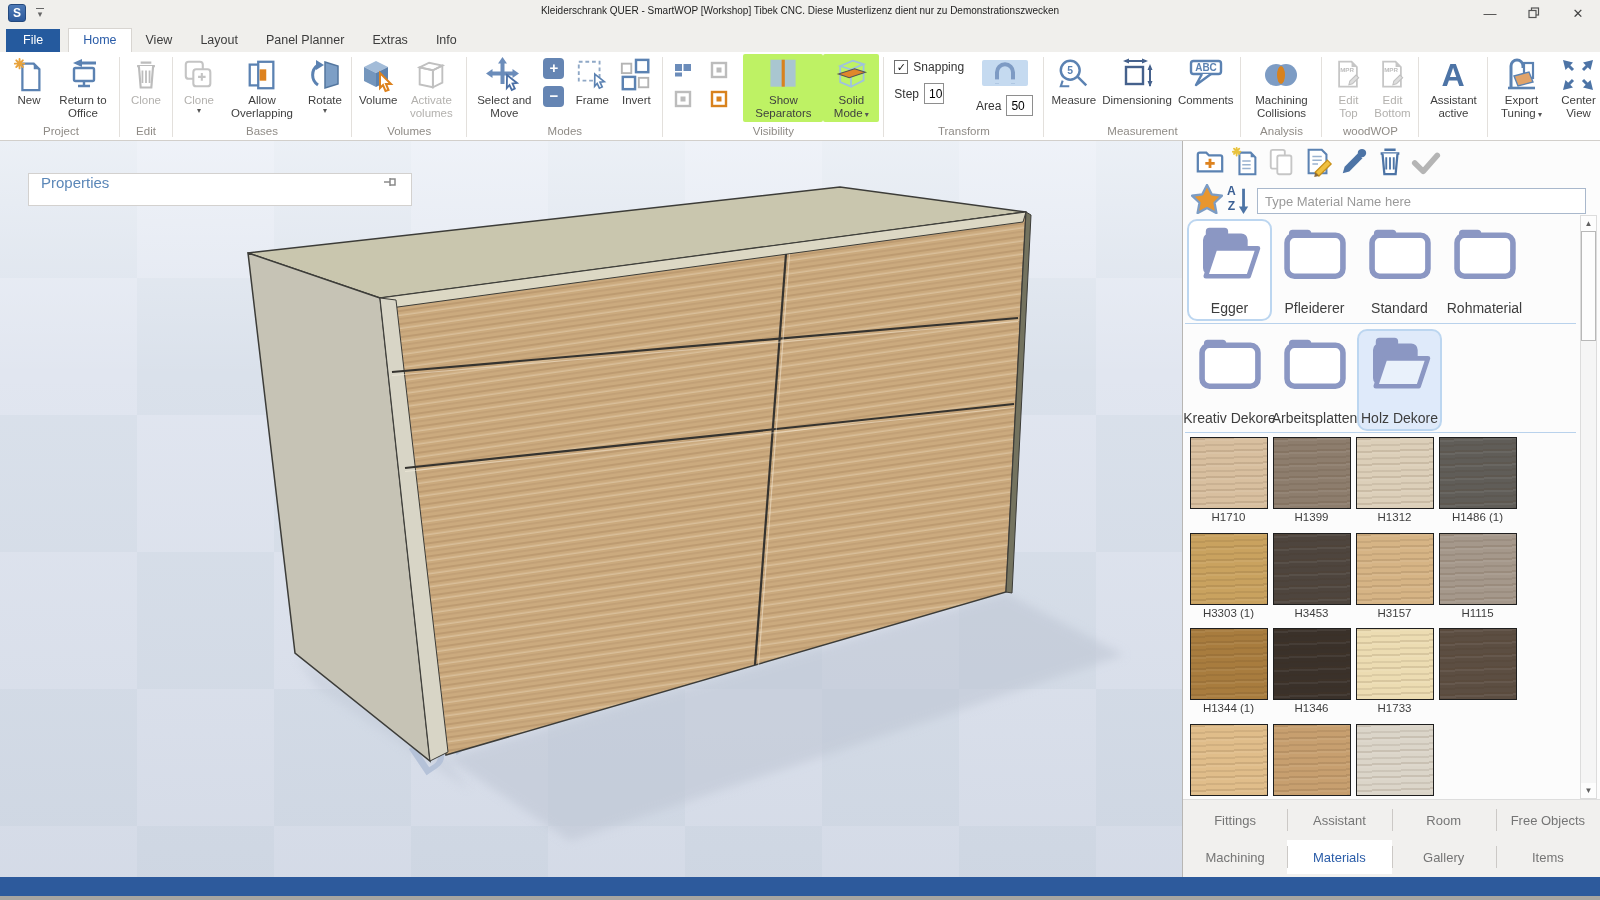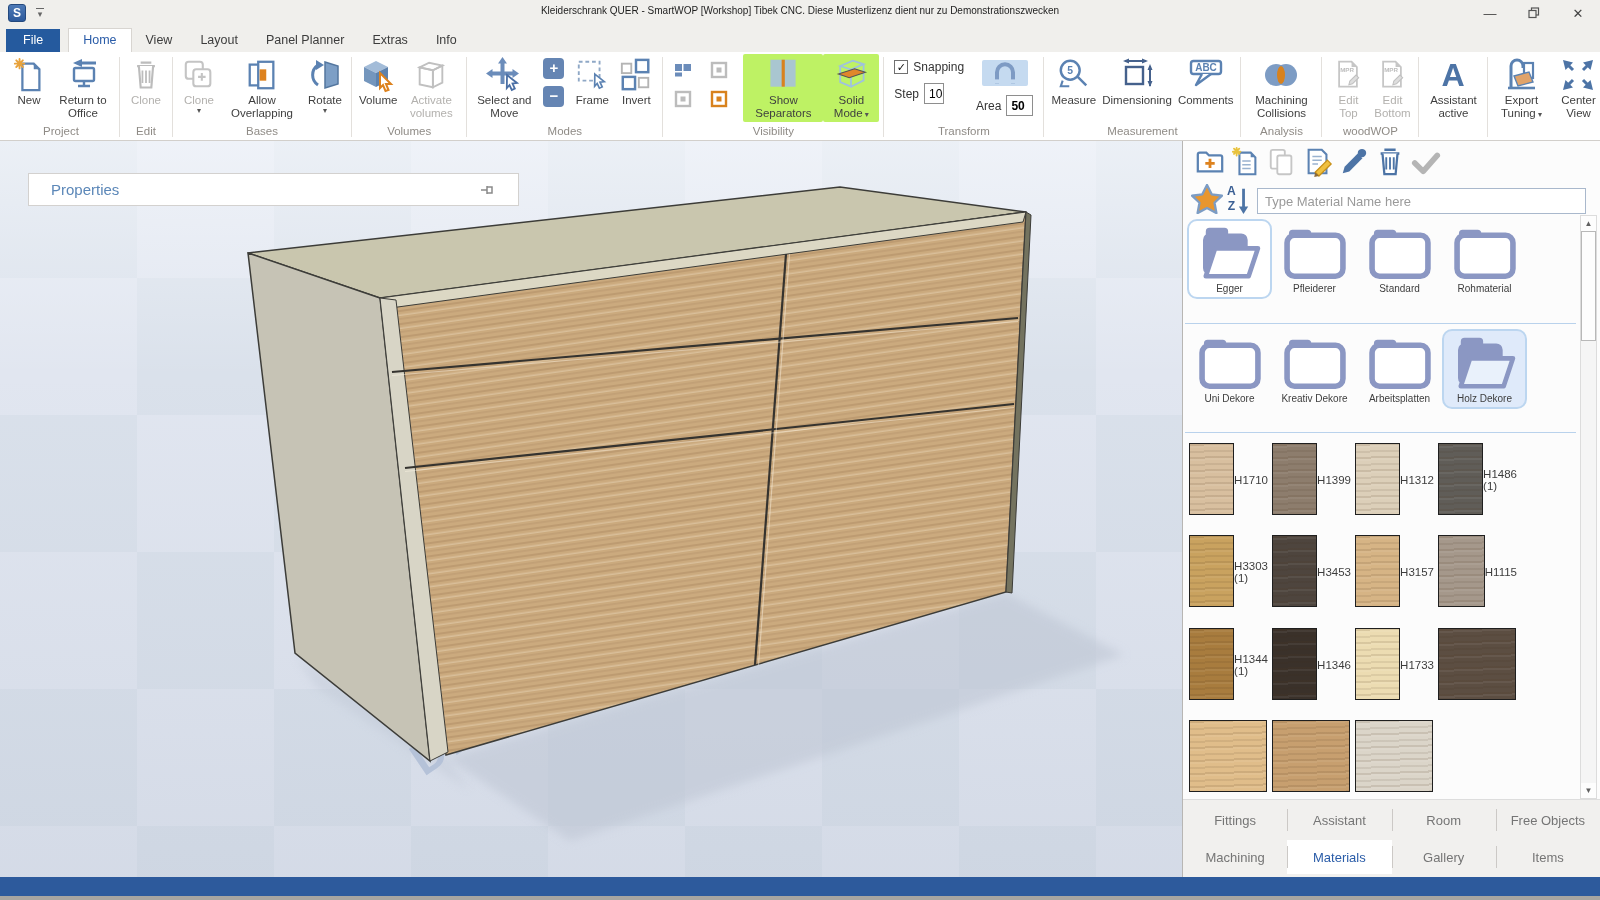--- a/index.html
+++ b/index.html
@@ -41,38 +41,38 @@
   .cb{width:14px;height:14px;border:1px solid #707070;background:#fff;font-size:11px;line-height:12px;text-align:center;color:#111}
   .numbox{width:20px;height:21px;border:1px solid #8e8e8e;font-size:12px;padding-left:4px;font-family:"Liberation Sans",sans-serif}
   .magbtn{width:46px;height:26px;background:#c5daf0;border-radius:2px;display:flex;align-items:center;justify-content:center;align-self:center}
 
   
   .main{flex:1;display:flex;min-height:0}
   .canvas{flex:1;position:relative;overflow:hidden}
   .floor{position:absolute;inset:0;background:repeating-conic-gradient(from 0deg at 50% 50%,#e1e6f0 0% 25%,#dae1eb 25% 50%);background-size:274px 274px}
   .floor::after{content:"";position:absolute;inset:0;background:linear-gradient(180deg,rgba(250,252,255,.55) 0%,rgba(255,255,255,0) 32%,rgba(135,150,175,.14) 100%)}
   .dresser{position:absolute;inset:0;width:100%;height:100%}
-  .props{position:absolute;left:28px;top:32px;width:491px;height:33px;background:#fff;border:1px solid #d3d1cf;display:flex;align-items:center;padding:0 22px}
+  .props{position:absolute;left:28px;top:32px;width:384px;height:33px;background:#fff;border:1px solid #d3d1cf;display:flex;padding:0 12px}
   .props .ptitle{color:#5b87b8;font-size:15px;flex:1}
 
   
   .panel{width:418px;flex:none;background:#fcfcfc;border-left:1px solid #b8b6b3;position:relative;overflow:hidden}
   .ptoolbar{position:absolute;top:6px;left:12px;display:flex;gap:6px}
   .pticon{width:30px;height:30px;display:flex;align-items:center;justify-content:center}
   .searchrow{position:absolute;top:42px;left:8px;right:14px;display:flex;align-items:center}
   .searchinput{flex:1;height:26px;border:1px solid #a9b8cc;font-size:13px;padding:0 7px;margin-left:6px;color:#555;font-family:"Liberation Sans",sans-serif}
   .searchinput::placeholder{color:#9a9a9a}
   .frow{position:absolute;left:4px;display:flex}
   .ftile{width:85px;padding:5px 0 3px;display:flex;flex-direction:column;align-items:center;border:2px solid transparent}
-  .ftile .fname{font-size:10px;color:#3d3d3d;margin-top:3px;white-space:nowrap}
+  .ftile .fname{font-size:14px;color:#3d3d3d;margin-top:20px;white-space:nowrap}
   .ftile.selopen{border-color:#bcd6f0;border-radius:10px;background:#fff}
   .ftile.selfill{border-color:#bcd6f0;border-radius:10px;background:#dfeafa}
   .fsep{position:absolute;left:2px;right:24px;height:1px;background:#b9d2ec}
   .swgrid{position:absolute;left:6px;top:296px;height:361px;overflow:hidden;display:grid;grid-template-columns:repeat(4,79px);gap:9px 4px}
-  .swcell{display:flex;flex-direction:row;align-items:center}
+  .swcell{display:flex;flex-direction:column;align-items:center}
   .chip{width:78px;height:72px;border:1.5px solid #1f1f1f}
   .grain{background-image:repeating-linear-gradient(178deg,rgba(80,55,30,.13) 0 2px,rgba(255,255,255,.06) 2px 4px,transparent 4px 7px,rgba(60,40,20,.09) 7px 9px,transparent 9px 13px)}
   .swlabel{font-size:11.5px;color:#3d3d3d;margin-top:2px}
   .vscroll{position:absolute;right:3px;top:74px;width:17px;height:584px;background:#f5f5f5;border:1px solid #dcdcdc}
   .sbtn{height:15px;display:flex;align-items:center;justify-content:center;font-size:8px;color:#606060;background:#fdfdfd}
   .sthumb{position:absolute;left:0;right:0;top:15px;height:110px;background:#fdfdfd;border:1px solid #b8b8b8}
   .sdown{position:absolute;bottom:0;left:0;right:0}
   .ptabs{position:absolute;left:0;right:0;bottom:0;height:78px;background:#f1f0ee;border-top:1px solid #ddd}
   .trow{display:flex;height:34px;margin-top:3px}
   .ttab{flex:1;display:flex;align-items:center;justify-content:center;font-size:13px;color:#757575;position:relative}
@@ -338,21 +338,21 @@
         <div class="tcol">
           <div class="magbtn">
             <svg width="32" height="24" viewBox="0 0 36 30">
                 <path d="M8 28V14a10 10 0 0 1 20 0v14" fill="none" stroke="#7e9bc4" stroke-width="5"></path>
                 <rect x="5.5" y="23" width="5" height="5" fill="#c5daf0"></rect>
                 <rect x="25.5" y="23" width="5" height="5" fill="#c5daf0"></rect>
               </svg>
           </div>
           <div class="chkrow">
             <span>Area</span>
-            <input class="numbox" style="width: 27px; font-weight: bold;" value="50">
+            <input class="numbox" style="width: 27px;" value="50">
           </div>
         </div>
       </div>
       <div class="glabel">Transform</div>
     </div>
     <div class="rsep"></div>
 
     <div class="rgroup">
       <div class="rbtns">
         <div class="rbtn">
@@ -644,27 +644,20 @@
         </div>
       </div>
       <div class="fsep" style="top:182px"></div>
 
       <div class="frow" style="top:188px">
         <div class="ftile">
           <svg width="64" height="54" viewBox="0 0 68 58">
               <rect x="6" y="4" width="24" height="14" rx="4" fill="#8b97c3"></rect>
               <rect x="4" y="10" width="60" height="44" rx="8" fill="#fff" stroke="#8b97c3" stroke-width="6"></rect>
             </svg>
-          <span class="fname">Uni Dekore</span>
-        </div>
-        <div class="ftile">
-          <svg width="64" height="54" viewBox="0 0 68 58">
-              <rect x="6" y="4" width="24" height="14" rx="4" fill="#8b97c3"></rect>
-              <rect x="4" y="10" width="60" height="44" rx="8" fill="#fff" stroke="#8b97c3" stroke-width="6"></rect>
-            </svg>
           <span class="fname">Kreativ Dekore</span>
         </div>
         <div class="ftile">
           <svg width="64" height="54" viewBox="0 0 68 58">
               <rect x="6" y="4" width="24" height="14" rx="4" fill="#8b97c3"></rect>
               <rect x="4" y="10" width="60" height="44" rx="8" fill="#fff" stroke="#8b97c3" stroke-width="6"></rect>
             </svg>
           <span class="fname">Arbeitsplatten</span>
         </div>
         <div class="ftile selfill">

